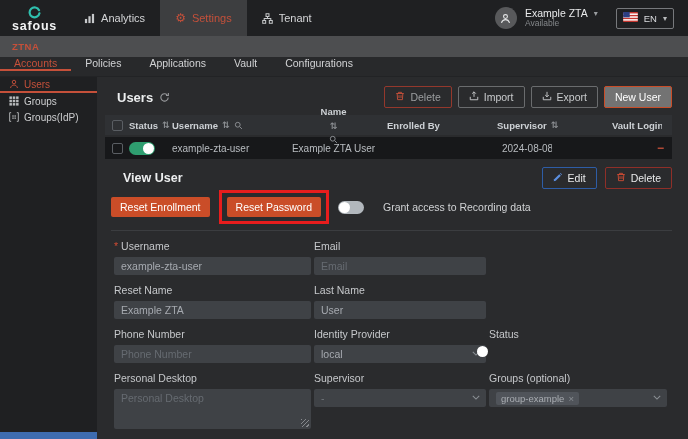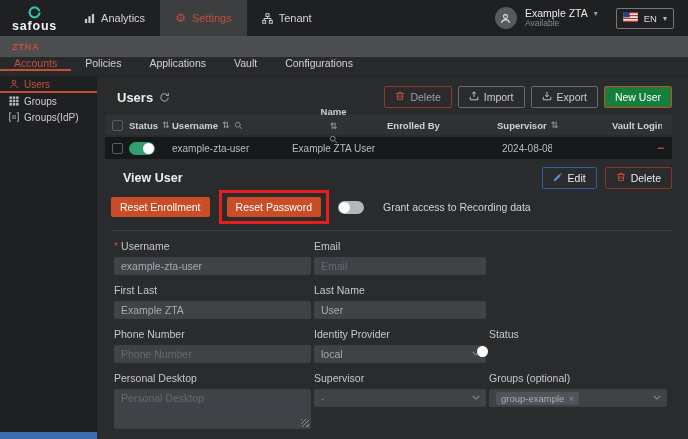--- a/index.html
+++ b/index.html
@@ -52,21 +52,21 @@
 
   
   .page-header { display: flex; align-items: center; padding: 9px 16px 7px 20px; }
   .page-title { color: #eceeef; font-size: 13px; font-weight: bold; display: flex; align-items: center; gap: 6px; }
   .page-title .ricon { color: #97999c; display: flex; }
   .toolbar { margin-left: auto; display: flex; gap: 6px; }
   .btn { height: 22px; display: inline-flex; align-items: center; gap: 5px; padding: 0 10px; border-radius: 2px; font-size: 10.5px; background: transparent; cursor: pointer; border: 1px solid #6a6c6e; color: #caccce; font-family: inherit; }
   .btn svg { flex: none; }
   .btn-danger-outline { border-color: #94382c; color: #9c9ea0; }
   .btn-danger-outline .bicon { color: #c5503a; }
-  .btn-primary { background: #15803d; border-color: #ca4d28; color: #fff; }
+  .btn-primary { background: #737373; border-color: #ca4d28; color: #fff; }
 
   
   .utable { margin: 0 16px 0 8px; }
   .trow { display: flex; align-items: center; }
   .thead { height: 20px; background: #2f3134; color: #cdd1d5; font-weight: bold; font-size: 9.5px; }
   .tbody { height: 22px; background: #17181a; margin-top: 2px; color: #b8bcc0; font-size: 10px; }
   .cell { display: flex; align-items: center; gap: 4px; padding-left: 2px; overflow: hidden; white-space: nowrap; }
   .c-check { width: 22px; justify-content: center; }
   .c-status { width: 43px; }
   .c-user { width: 110px; }
@@ -391,21 +391,21 @@
             <label><span class="req">*</span><span>Username</span></label>
             <input class="tinput" value="example-zta-user" style="">
           </div>
           <div class="field" style="grid-column:2">
             <label>Email</label>
             <input class="tinput" placeholder="Email" style="">
           </div>
           <div style="grid-column:3"></div>
 
           <div class="field" style="grid-column:1">
-            <label>First Last</label>
+            <label>Reset Name</label>
             <input class="tinput" value="Example ZTA" style="">
           </div>
           <div class="field" style="grid-column:2">
             <label>Last Name</label>
             <input class="tinput" value="User" style="">
           </div>
           <div style="grid-column:3"></div>
 
           <div class="field" style="grid-column:1">
             <label>Phone Number</label>

